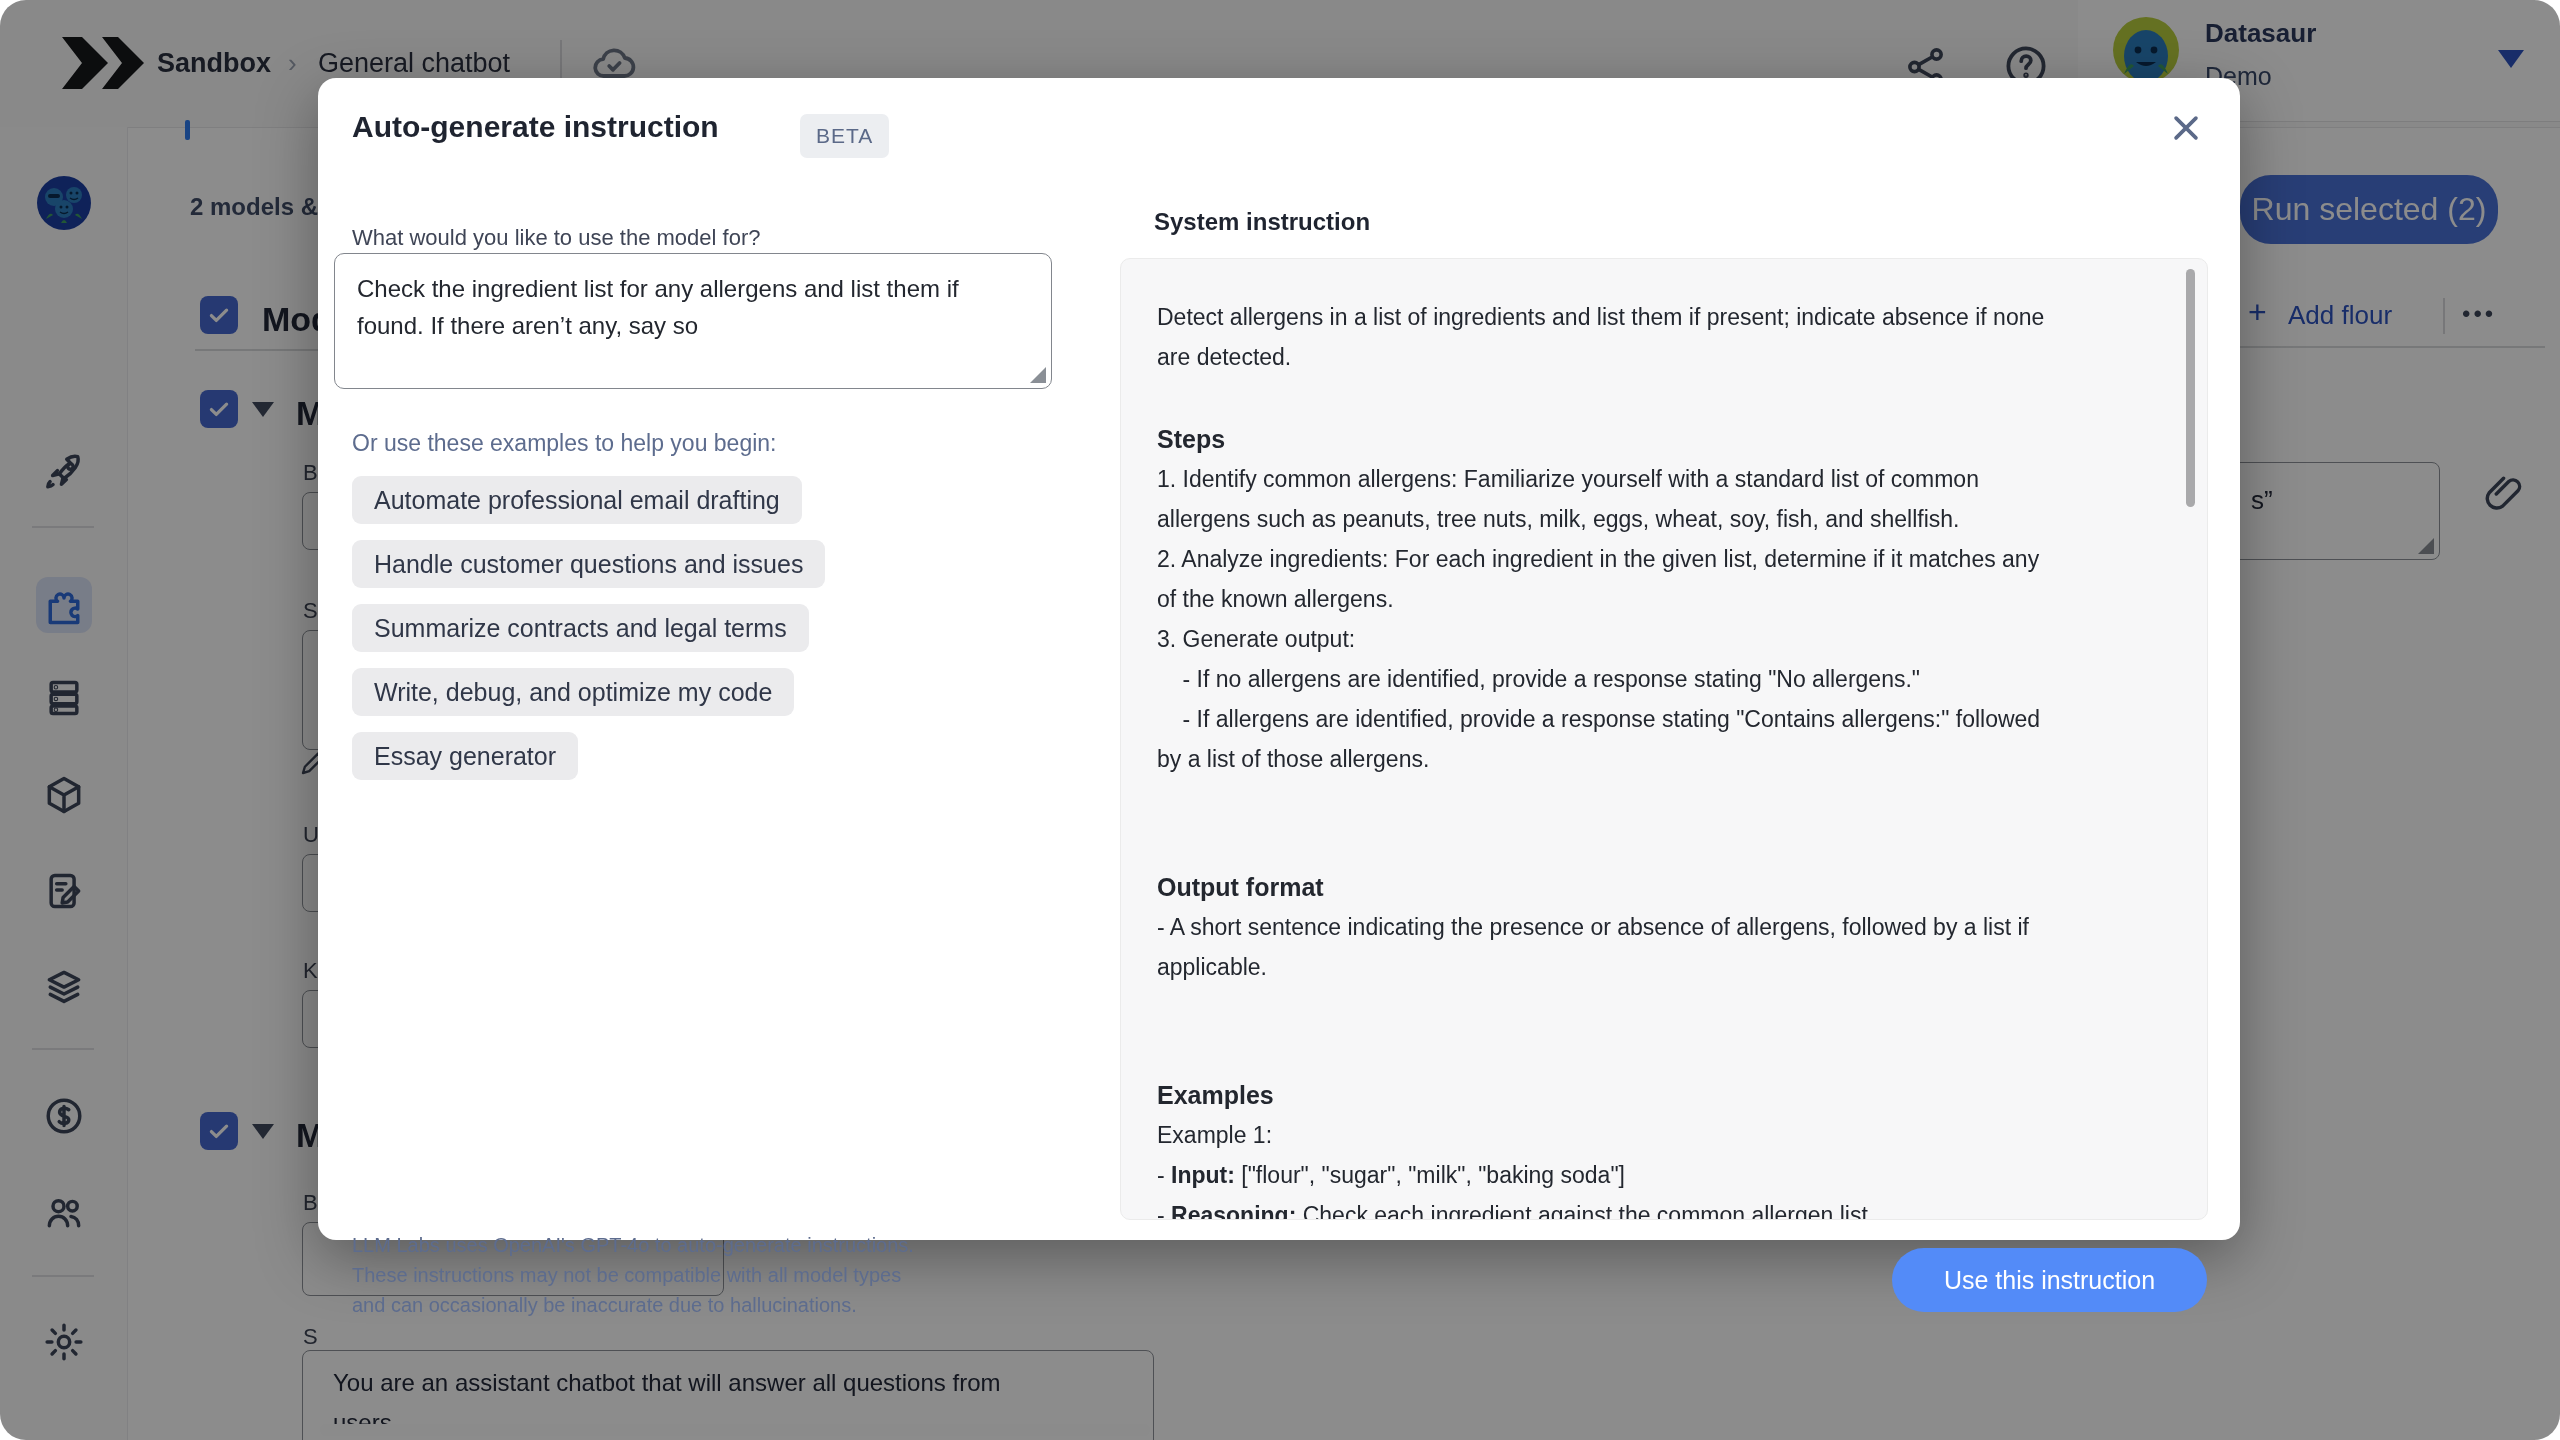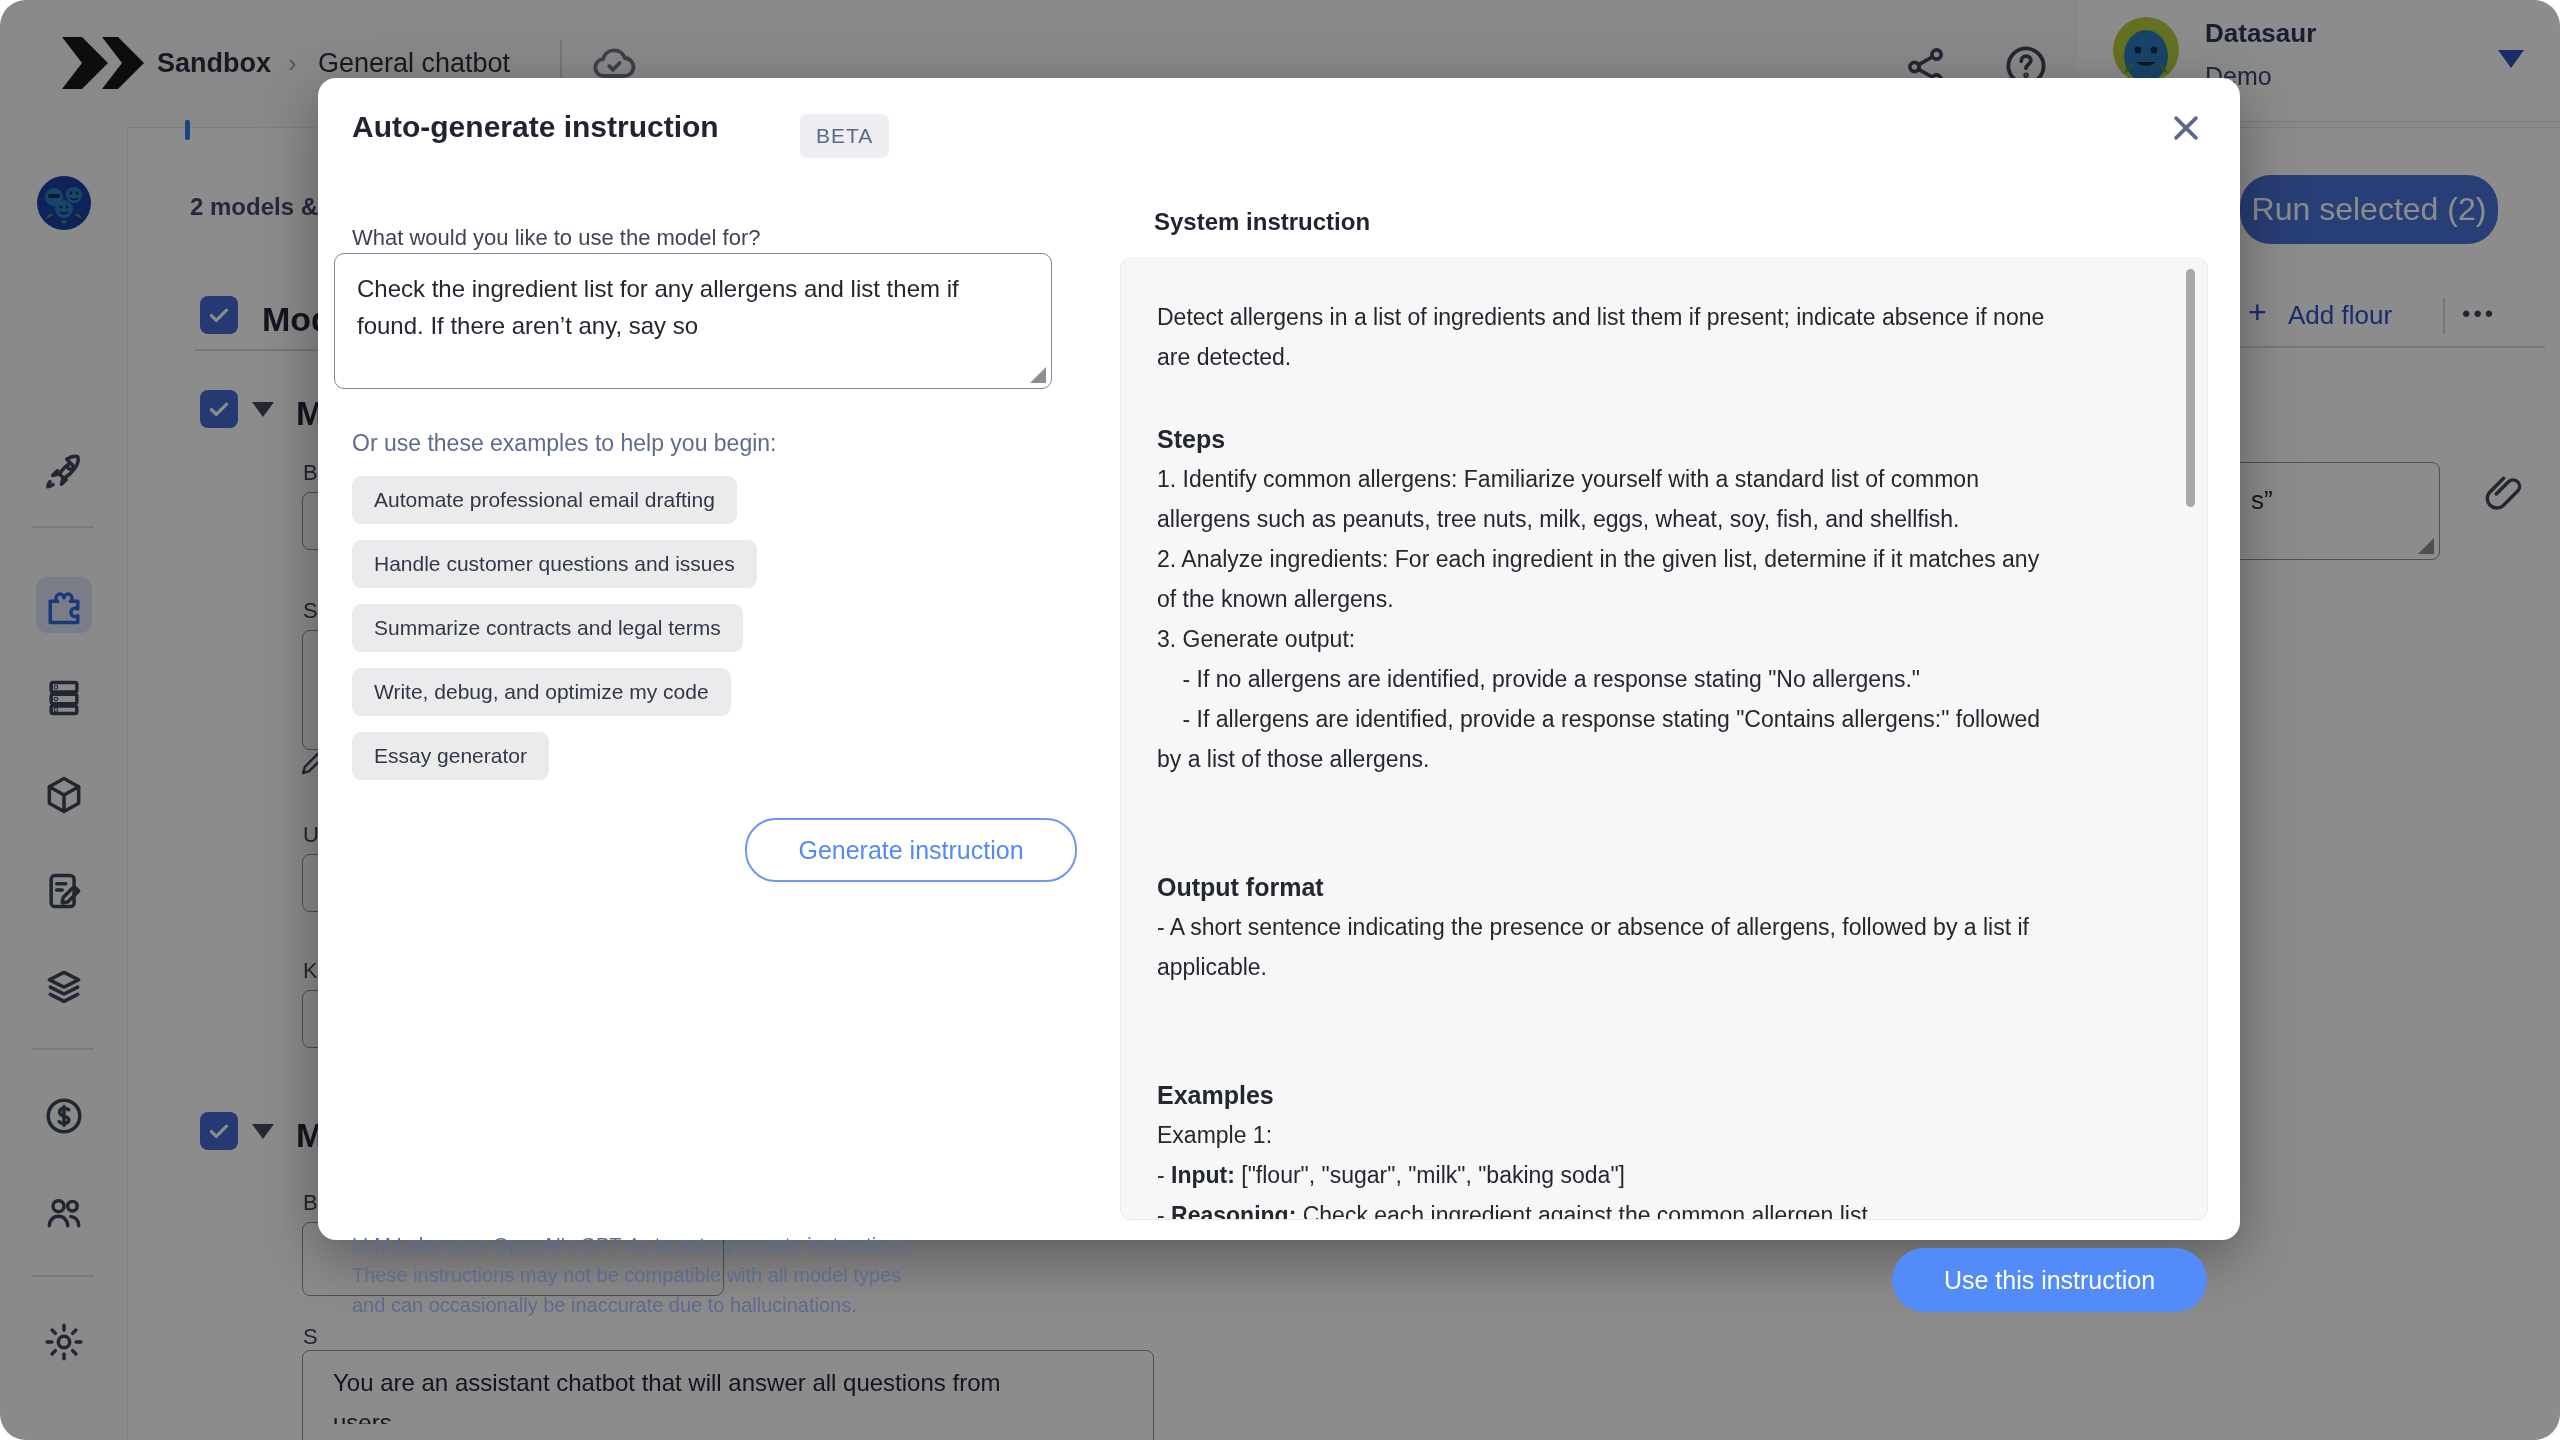--- a/index.html
+++ b/index.html
@@ -37,21 +37,21 @@
   .beta{position:absolute;left:482px;top:36px;height:44px;line-height:44px;padding:0 16px;background:#eceef1;border-radius:7px;
         font-size:21px;letter-spacing:1px;color:#5b6988;}
   .m-close{position:absolute;right:30px;top:26px;width:48px;height:48px;display:flex;align-items:center;justify-content:center;cursor:pointer;}
   .m-close svg{stroke:#5b6988;stroke-width:2.6;stroke-linecap:round;}
   .q-label{position:absolute;left:34px;top:147px;font-size:22px;color:#3f4556;}
   .q-area{position:absolute;left:16px;top:175px;width:716px;height:134px;border:1.5px solid #82868d;border-radius:10px;background:#fff;}
   .q-text{position:absolute;left:22px;top:16px;width:646px;font-size:24px;line-height:37px;color:#23272f;}
   .or-label{position:absolute;left:34px;top:352px;font-size:23px;color:#5d6c8e;}
   .chips{position:absolute;left:34px;top:398px;width:700px;}
   .chip{display:block;float:left;clear:left;margin-bottom:16px;height:48px;line-height:48px;padding:0 22px;background:#ebebed;
-        border-radius:9px;font-size:21px;color:#303748;cursor:pointer;}
+        border-radius:9px;font-size:25px;color:#303748;cursor:pointer;}
   .gen-btn{position:absolute;left:427px;top:740px;width:328px;height:60px;border:2px solid #6e95f5;border-radius:31px;
            background:#fff;color:#548af6;font-size:25px;display:flex;align-items:center;justify-content:center;cursor:pointer;}
   .disclaimer{position:absolute;left:34px;top:1152px;font-size:20px;line-height:30px;color:#5d6c8e;}
   .sys-label{position:absolute;left:836px;top:130px;font-size:24px;font-weight:bold;color:#1f2430;text-align:center;}
   .sys-box{position:absolute;left:802px;top:180px;width:1086px;height:960px;background:#f7f7f8;border:1px solid #ebebeb;
            border-radius:10px;overflow:hidden;}
   .sys-content{position:absolute;left:36px;top:38px;width:900px;font-size:23px;line-height:40px;color:#23272f;white-space:pre-wrap;}
   .sys-content .ln.h{font-weight:bold;font-size:25px;}
   .sys-content .ln.gap-lg{margin-top:88px;}
   .sys-content .ln.gap-sm{margin-top:42px;}
@@ -285,21 +285,20 @@
         <div class="resize-corner"></div>
       </div>
       <div class="or-label">Or use these examples to help you begin:</div>
       <div class="chips" id="chips">
           <div class="chip">Automate professional email drafting</div>
           <div class="chip">Handle customer questions and issues</div>
           <div class="chip">Summarize contracts and legal terms</div>
           <div class="chip">Write, debug, and optimize my code</div>
           <div class="chip">Essay generator</div>
         </div>
-      <div class="gen-btn">Generate instruction</div>
       <div class="disclaimer" id="disclaimer">
           <div>LLM Labs uses OpenAI's GPT-4o to auto-generate instructions.</div>
           <div>These instructions may not be compatible with all model types</div>
           <div>and can occasionally be inaccurate due to hallucinations.</div>
         </div>
 
       <div class="sys-label">System instruction</div>
       <div class="sys-box">
         <div class="sys-content" id="sys-content"><div class="ln gap-p">Detect allergens in a list of ingredients and list them if present; indicate absence if none are detected.</div><div class="ln h gap-sm">Steps</div><div class="ln">1. Identify common allergens: Familiarize yourself with a standard list of common allergens such as peanuts, tree nuts, milk, eggs, wheat, soy, fish, and shellfish.</div><div class="ln">2. Analyze ingredients: For each ingredient in the given list, determine if it matches any of the known allergens.</div><div class="ln">3. Generate output:</div><div class="ln">    - If no allergens are identified, provide a response stating "No allergens."</div><div class="ln">    - If allergens are identified, provide a response stating "Contains allergens:" followed by a list of those allergens.</div><div class="ln h gap-lg">Output format</div><div class="ln">- A short sentence indicating the presence or absence of allergens, followed by a list if applicable.</div><div class="ln h gap-lg">Examples</div><div class="ln">Example 1:</div><div class="ln"><span>- </span><span style="font-weight: bold;">Input:</span><span> ["flour", "sugar", "milk", "baking soda"]</span></div><div class="ln"><span>- </span><span style="font-weight: bold;">Reasoning:</span><span> Check each ingredient against the common allergen list.</span></div></div>
         <div class="sys-scroll"></div>

